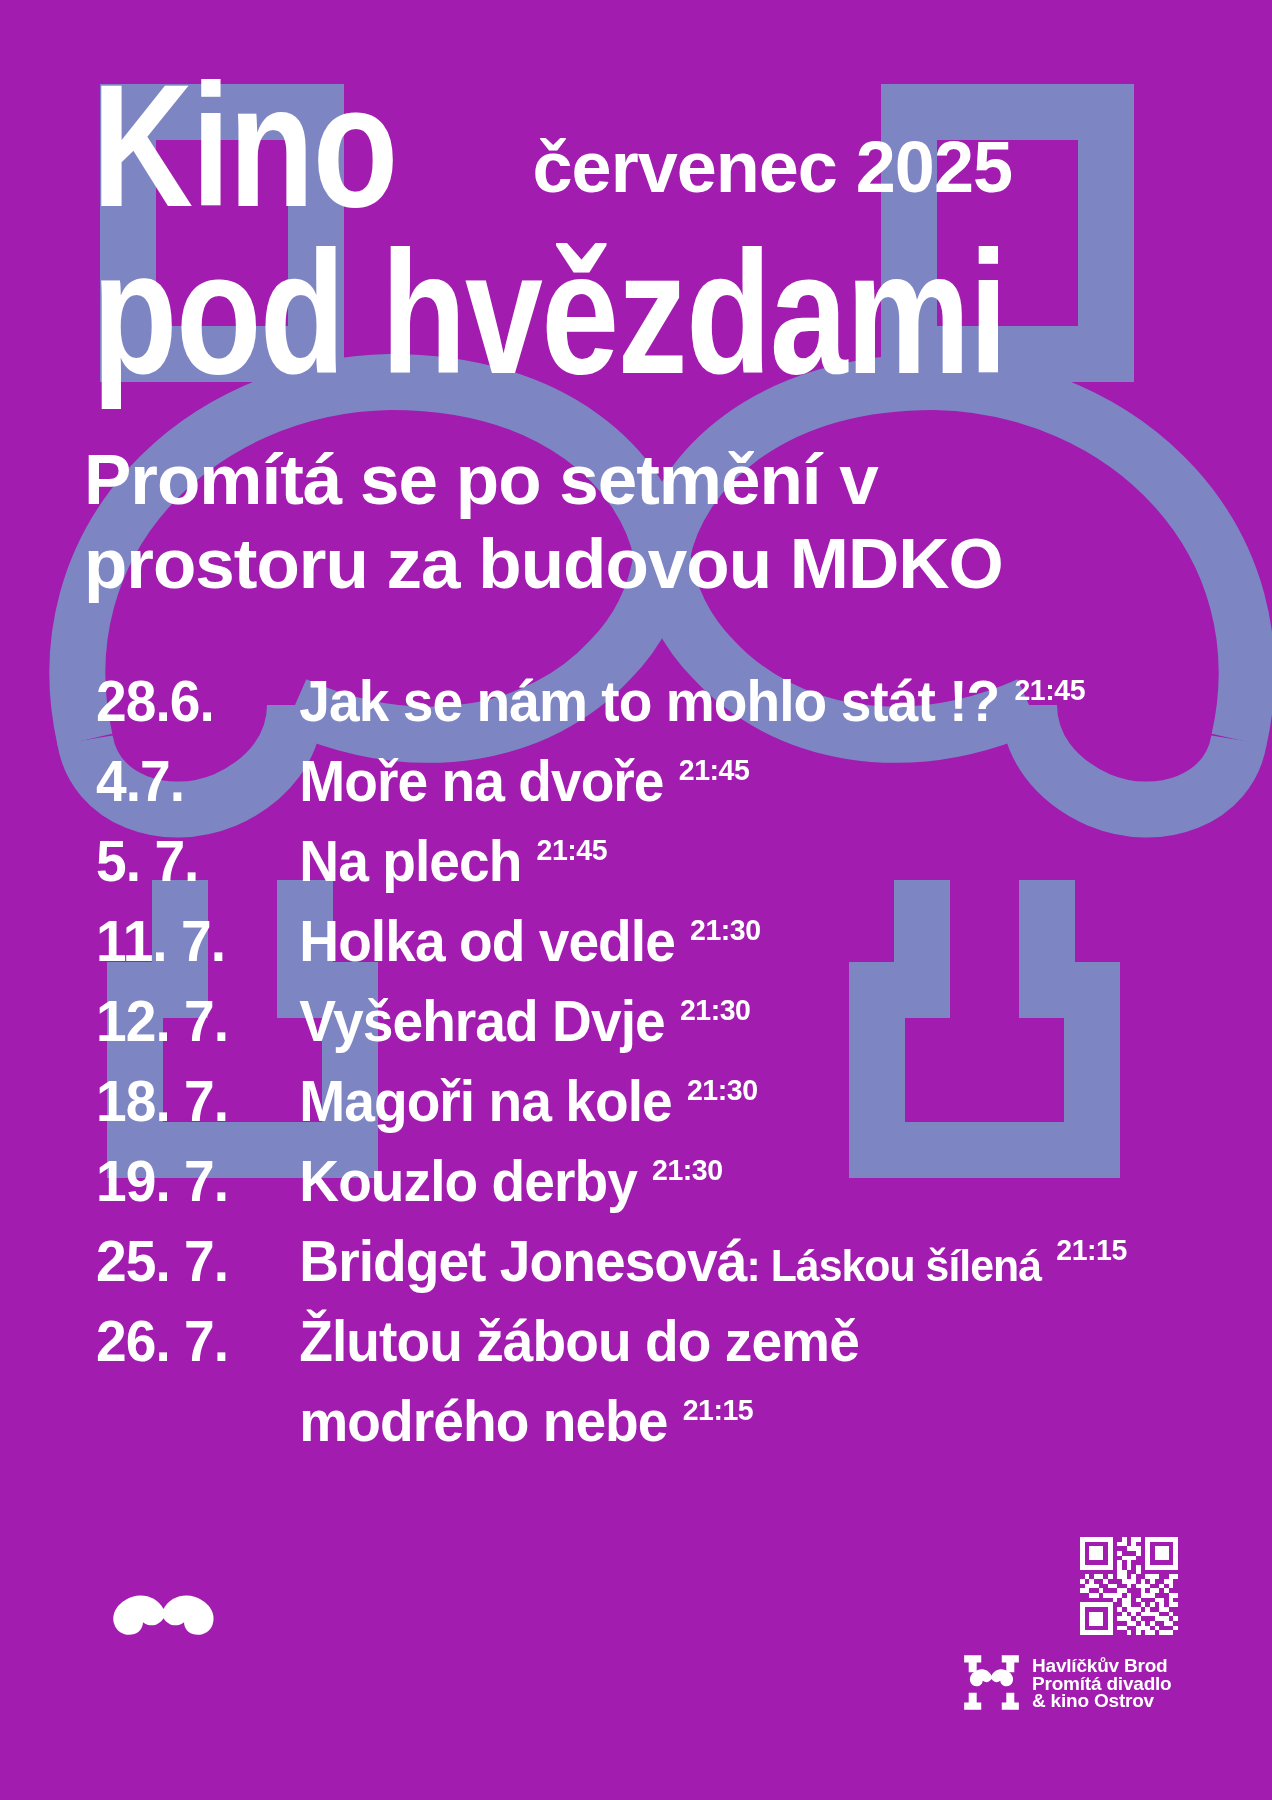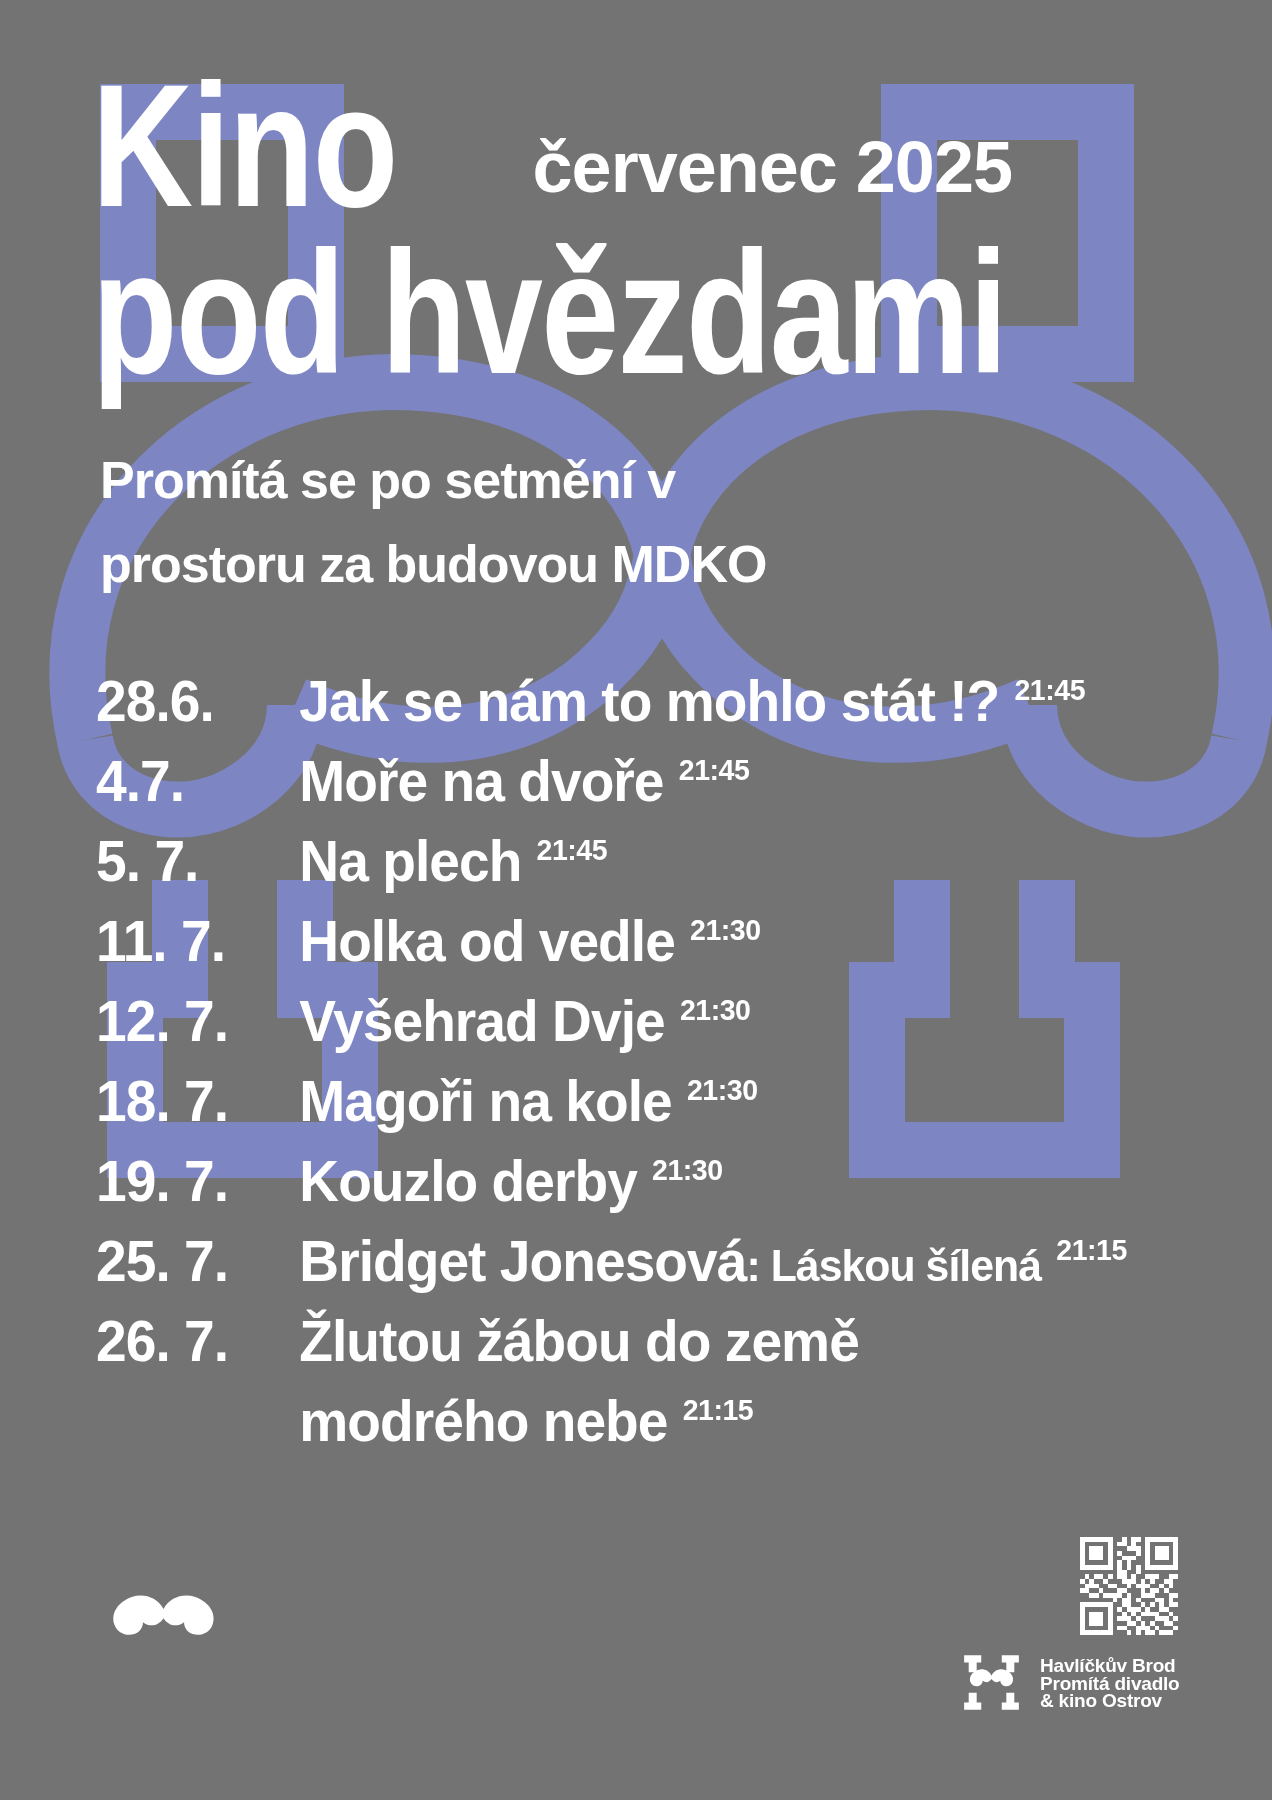--- a/index.html
+++ b/index.html
@@ -1,34 +1,34 @@
 <!DOCTYPE html>
 <html><head>
 <meta charset="utf-8">
 <style>
   html,body{margin:0;padding:0;background:#333;}
   .poster{
     position:relative;width:1272px;height:1800px;overflow:hidden;
-    background:#737373;color:#ffffff;
+    background:#a21caf;color:#ffffff;
     font-family:"Liberation Sans","DejaVu Sans",sans-serif;font-weight:700;
   }
   .watermark{position:absolute;left:0;top:0;width:1272px;height:1800px;pointer-events:none;}
 
   .hero{
     position:absolute;left:92px;top:62px;
     font-size:175px;line-height:167px;letter-spacing:-2px;white-space:nowrap;
     transform:scaleX(.8);transform-origin:0 0;
   }
   .date-label{
     position:absolute;left:0;top:126px;width:1012px;text-align:right;
     font-size:72px;letter-spacing:-1px;white-space:nowrap;
   }
   .subtitle{
-    position:absolute;left:100px;top:438px;
-    font-size:52px;line-height:84px;letter-spacing:-1px;white-space:nowrap;
+    position:absolute;left:84px;top:438px;
+    font-size:71px;line-height:84px;letter-spacing:-1px;white-space:nowrap;
   }
   .schedule{
     position:absolute;left:96px;top:661px;
     transform:scaleX(.95);transform-origin:0 0;
   }
   .row{height:80px;line-height:80px;white-space:nowrap;font-size:58px;letter-spacing:-1px;}
   .row .date{display:inline-block;width:214px;}
   .row .time{font-size:30px;margin-left:16px;position:relative;top:-21px;letter-spacing:-.5px;}
   .row .sub{font-size:45px;}
 
@@ -40,21 +40,21 @@
 
   .qr{
     position:absolute;left:1080px;top:1537px;width:98px;height:98px;
     display:grid;grid-template-columns:repeat(21,1fr);grid-auto-rows:1fr;
   }
   .qm{background:transparent;}
   .qm.on{background:#ffffff;}
 
   .brand{position:absolute;left:963px;top:1655px;display:flex;align-items:flex-start;}
   .brand-h{width:57px;height:55px;flex:none;}
-  .brand-text{margin-left:20px;font-size:19px;line-height:17.5px;letter-spacing:-.2px;padding-top:2px;white-space:nowrap;}
+  .brand-text{margin-left:12px;font-size:19px;line-height:17.5px;letter-spacing:-.2px;padding-top:2px;white-space:nowrap;}
 </style>
 </head>
 <body>
 
 <div class="poster">
 
   <svg class="watermark" viewBox="0 0 1272 1800" fill="none" stroke="#7d86c3" stroke-width="56">
     <rect x="128" y="112" width="188" height="242"></rect>
     <rect x="909" y="112" width="197" height="242"></rect>
     <path d="M 85 740 C 40 540 200 385 390 382 C 555 382 645 470 662 555 C 679 470 769 382 934 382 C 1124 385 1284 540 1239 740"></path>

